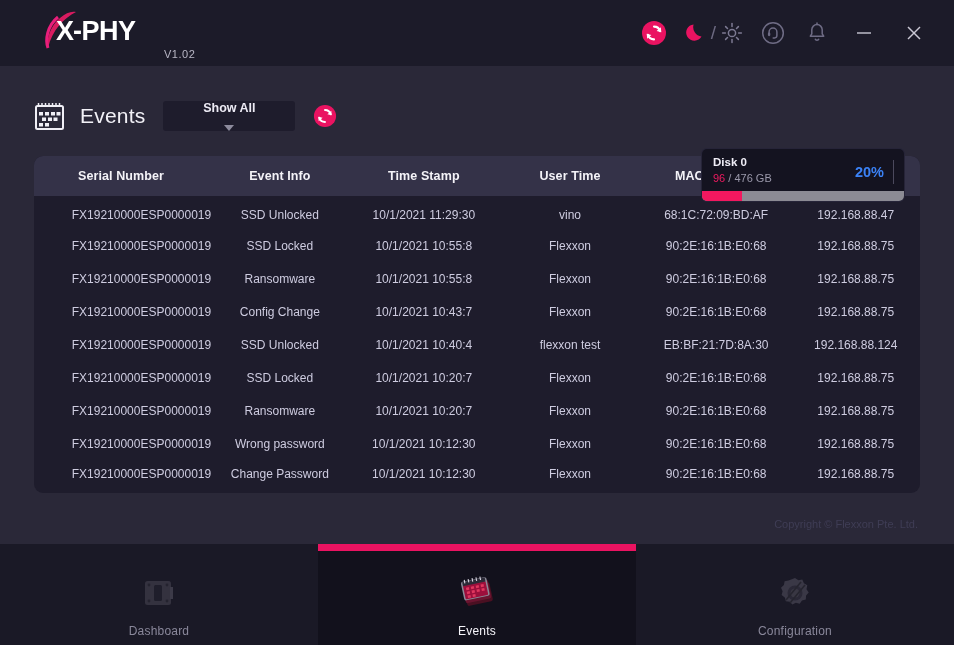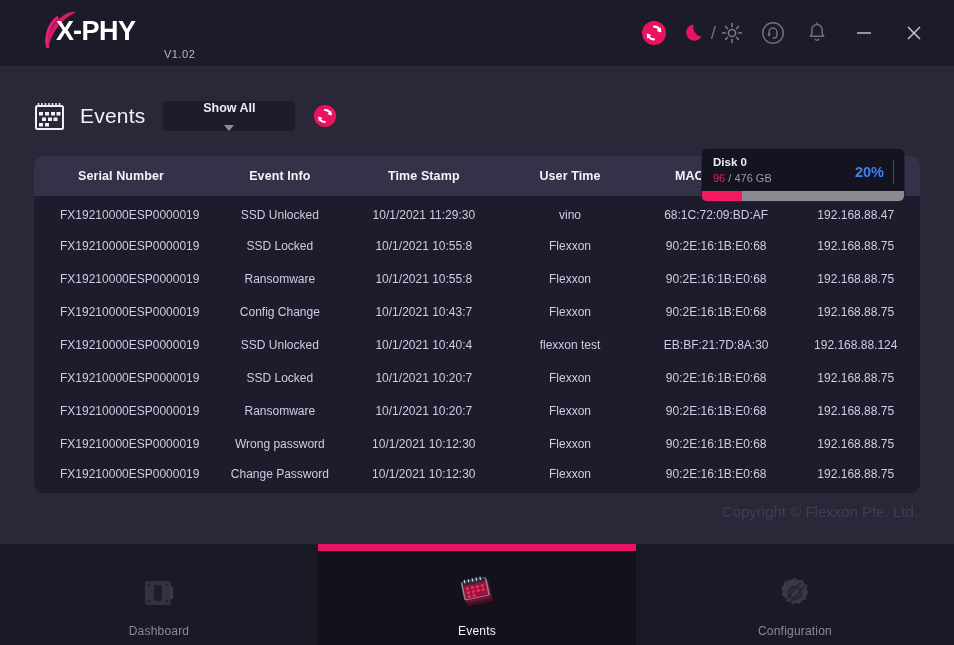--- a/index.html
+++ b/index.html
@@ -114,27 +114,27 @@
   thead th {
     font-size: 12.5px; color: #f4f3f8; font-weight: bold;
     text-align: center; letter-spacing: .1px;
   }
   thead th.left { text-align: left; padding-left: 44px; }
   tbody tr { height: 33px; }
   tbody td {
     font-size: 12px; color: #cecce0; text-align: center;
     font-weight: normal; white-space: nowrap;
   }
-  tbody td.left { text-align: left; padding-left: 26px; }
+  tbody td.left { text-align: right; padding-left: 26px; }
   tbody tr:first-child td { padding-top: 4px; }
   tbody tr:last-child td { padding-bottom: 6px; }
 
   .copyright {
-    position: absolute; right: 36px; bottom: 24px;
-    font-size: 15px; color: #3f3d55;
+    position: absolute; right: 36px; bottom: 14px;
+    font-size: 11px; color: #3f3d55;
   }
 
   
   .bottomnav {
     flex: 0 0 101px; height: 101px;
     background: #1a1926;
     display: flex;
   }
   .nav-item {
     flex: 1 1 0; position: relative;

